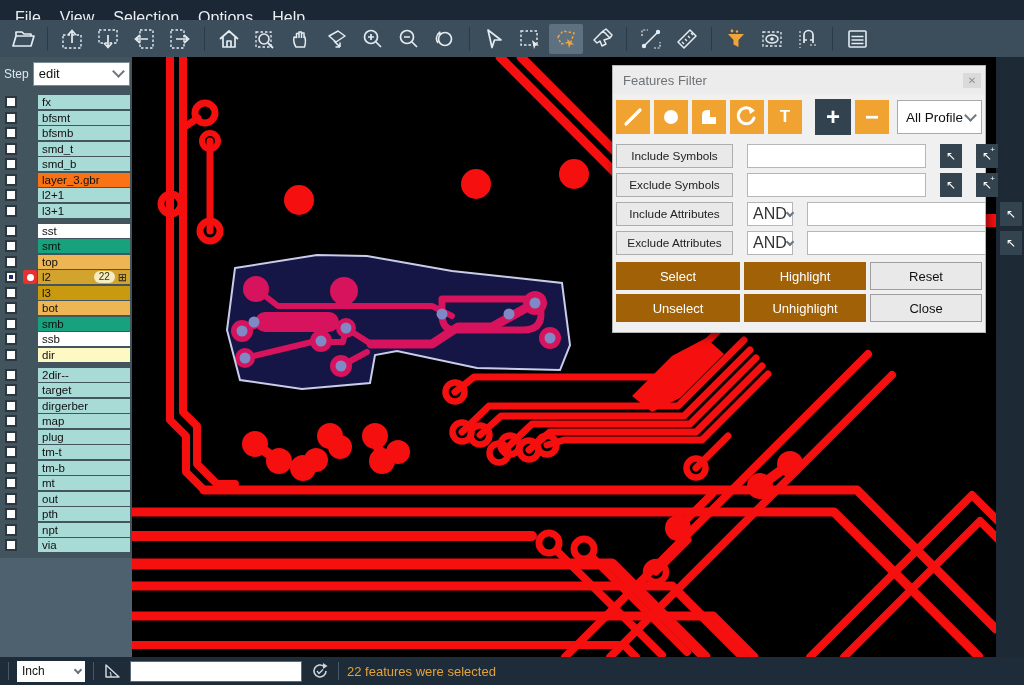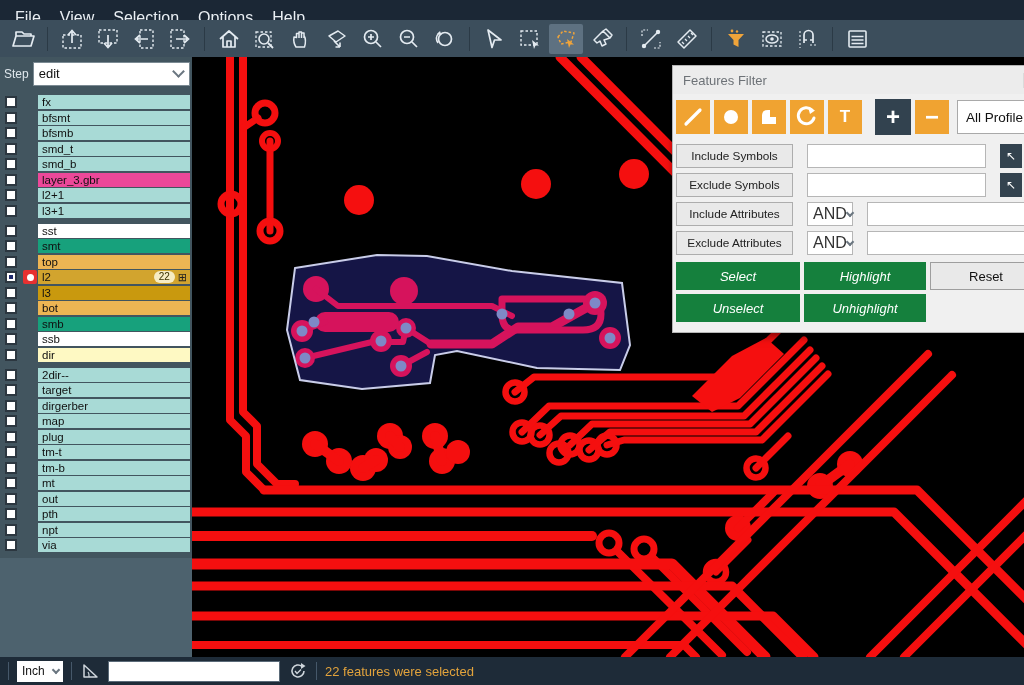--- a/index.html
+++ b/index.html
@@ -16,21 +16,21 @@
   .toolbar { height:37px; background:#3c4e5c; display:flex; align-items:center; padding-left:6px; gap:2px; flex:none; }
   .tbtn { width:34px; height:30px; display:flex; align-items:center; justify-content:center; border-radius:2px; }
   .tbtn.active { background:#5e7181; }
   .tsep { width:1px; height:24px; background:#2b3a46; margin:0 5px; }
   .tbtn svg { display:block; }
 
   
   .main { height:600px; display:flex; flex:none; }
 
   
-  .sidebar { width:192px; background:#42555f; display:flex; flex-direction:column; flex:none; }
+  .sidebar { width:132px; background:#42555f; display:flex; flex-direction:column; flex:none; }
   .step-row { height:33px; display:flex; align-items:center; padding:0 2px 0 4px; gap:4px; background:#42555f; }
   .step-label { color:#dfe7ec; font-size:12px; }
   .step-select { flex:1; height:24px; background:#fff; border:1px solid #7b8a93; display:flex; align-items:center; font-size:13px; color:#111; padding-left:5px; position:relative; }
   .chev { width:9px; height:9px; border-right:2px solid #6a7680; border-bottom:2px solid #6a7680; transform:rotate(45deg); margin:-4px 6px 0 auto; flex:none; }
   .layers { padding-top:5px; }
   .layer-group { margin-bottom:6px; }
   .layer-row { display:flex; align-items:center; height:14px; margin-bottom:1.5px; }
   .cb-cell { width:22px; display:flex; justify-content:center; flex:none; }
   .cb { width:12px; height:12px; background:#fff; border:2px solid #2c3740; }
   .cb.checked { background:#202a6e; box-shadow:inset 0 0 0 2px #fff; }
@@ -60,27 +60,27 @@
   .filter-rows { padding:0 3px; }
   .f-row { display:flex; align-items:center; height:24px; margin-top:5px; gap:14px; }
   .f-label { width:117px; height:24px; background:#e9e9e9; border:1px solid #adadad; font-size:11.8px; color:#222; display:flex; align-items:center; justify-content:center; flex:none; }
   .and-sel { width:46px; height:24px; background:#fff; border:1px solid #b6b6b6; font-size:16px; color:#333; display:flex; align-items:center; padding-left:5px; flex:none; }
   .and-sel .chev { margin:-3px 3px 0 auto; width:6px; height:6px; }
   .f-input { flex:1; height:24px; background:#fff; border:1px solid #b6b6b6; }
   .arrow-btn { width:22px; height:24px; background:#33434f; color:#fff; font-size:12px; display:flex; align-items:center; justify-content:center; flex:none; position:relative; }
   .arrow-btn .plus-mini { position:absolute; top:1px; right:3px; font-size:8px; }
   .dlg-actions { display:grid; grid-template-columns:124px 122px 1fr; gap:4px; margin:7px 3px 0 3px; }
   .act-btn { height:28px; font-size:13px; display:flex; align-items:center; justify-content:center; }
-  .act-btn.dark { background:#15803d; color:#fff;font-style:italic; }
+  .act-btn.dark { background:#a16207; color:#fff; }
   .act-btn.light { background:#e9e9e9; border:1px solid #9e9e9e; color:#111; }
 
   
   .statusbar { height:28px; background:#1e2b38; display:flex; align-items:center; padding:0 8px; gap:8px; flex:none; }
   .ssep { width:1px; height:18px; background:#46586a; }
-  .unit-select { width:46px; height:21px; background:#fff; display:flex; align-items:center; font-size:12px; color:#111; padding-left:5px; }
+  .unit-select { width:68px; height:21px; background:#fff; display:flex; align-items:center; font-size:12px; color:#111; padding-left:5px; }
   .unit-select .chev { width:6px; height:6px; margin:-3px 4px 0 auto; }
   .cmd-input { width:172px; height:21px; background:#fff; border:1px solid #5a6a78; }
   .status-msg { color:#e2a33c; font-size:13px; }
 </style>
 </head>
 <body>
 
 <div class="app">
 
   <div class="menubar" id="menubar">
@@ -288,21 +288,21 @@
               <div class="ind-cell"></div>
               <div class="row-label" style="background: rgb(168, 218, 214);">
                 <span>smd_b</span>
               </div>
             </div>
             <div class="layer-row">
               <div class="cb-cell">
                 <div class="cb"></div>
               </div>
               <div class="ind-cell"></div>
-              <div class="row-label" style="background: #ec4899;">
+              <div class="row-label" style="background: #f97316;">
                 <span>layer_3.gbr</span>
               </div>
             </div>
             <div class="layer-row">
               <div class="cb-cell">
                 <div class="cb"></div>
               </div>
               <div class="ind-cell"></div>
               <div class="row-label" style="background: rgb(168, 218, 214);">
                 <span>l2+1</span>
@@ -709,20 +709,21 @@
               <div class="arrow-btn">↖</div>
               <div class="arrow-btn">↖</div>
             </div>
           </div>
         <div class="dlg-actions">
           <div class="act-btn dark">Select</div>
           <div class="act-btn dark">Highlight</div>
           <div class="act-btn light">Reset</div>
           <div class="act-btn dark">Unselect</div>
           <div class="act-btn dark">Unhighlight</div>
+          <div class="act-btn light">Close</div>
         </div>
       </div>
     </div>
   </div>
 
   <div class="statusbar">
     <div class="ssep"></div>
     <div class="unit-select">
       <span>Inch</span>
       <span class="chev"></span>

